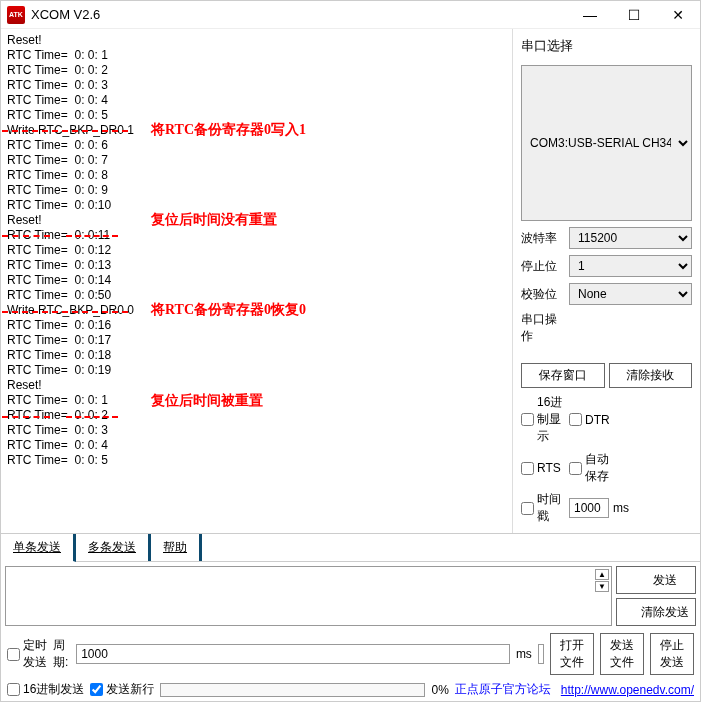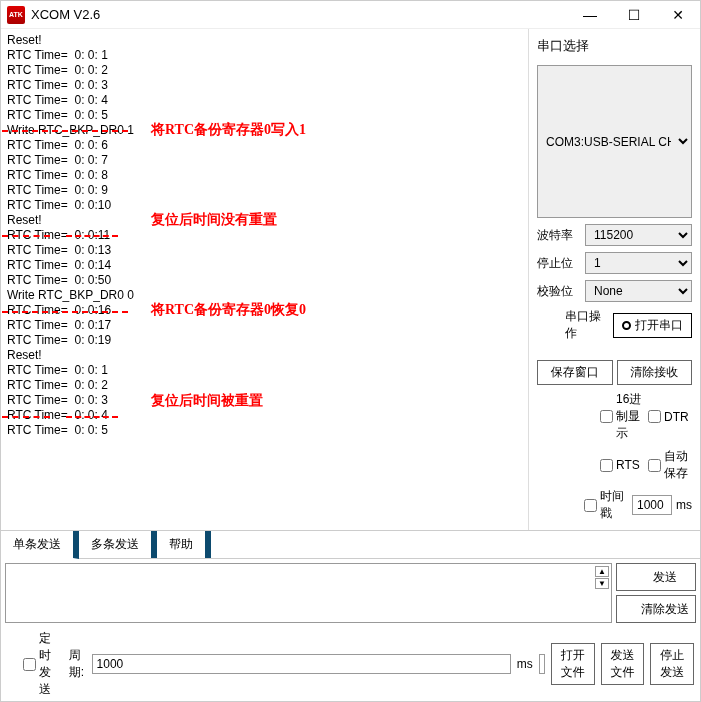--- a/index.html
+++ b/index.html
@@ -6,43 +6,43 @@
 body { width: 701px; height: 702px; background: #fff; border: 1px solid #ccc; display: flex; flex-direction: column; }
 .titlebar { height: 28px; display: flex; align-items: center; padding-left: 6px; border-bottom: 1px solid #eee; }
 .logo { width: 18px; height: 18px; background: linear-gradient(#d00,#a00); border-radius: 2px; margin-right: 6px; font-size: 7px; color: #fff; display: flex; align-items: center; justify-content: center; font-weight: bold; }
 .title { flex: 1; font-size: 13px; }
 .winbtn { width: 44px; height: 28px; display: flex; align-items: center; justify-content: center; font-size: 14px; }
 .mainrow { flex: 1; display: flex; overflow: hidden; }
 .terminal { flex: 1; background: #fff; padding: 4px 6px; font-family: "Courier New", monospace; font-size: 12px; line-height: 15px; overflow: hidden; position: relative; }
 .terminal .line { white-space: pre; position: relative; }
 .mark { position: absolute; border-bottom: 2px dashed #f00; height: 2px; pointer-events: none; }
 .annot { position: absolute; color: #f00; font-size: 14px; font-weight: bold; font-family: "Microsoft YaHei"; }
-.sidebar { width: 172px; border-left: 1px solid #ddd; padding: 8px; display: flex; flex-direction: column; gap: 6px; }
+.sidebar { width: 188px; border-left: 1px solid #ddd; padding: 8px; display: flex; flex-direction: column; gap: 6px; }
 .group-title { font-size: 13px; margin-bottom: 4px; }
-.row { display: flex; align-items: center; gap: 4px; justify-content: flex-end; }
+.row { display: flex; align-items: center; gap: 4px; }
 .row label { width: 44px; }
 select, input[type=text] { border: 1px solid #999; padding: 2px 4px; font-size: 12px; width: 100%; }
 .combo { flex: 1; }
 .btn { border: 1px solid #666; background: #fff; padding: 3px 6px; font-size: 12px; cursor: pointer; }
 .btn-open { border: 1px solid #000; display: flex; align-items: center; gap: 4px; padding: 3px 8px; cursor: pointer; }
 .dot { width: 9px; height: 9px; border-radius: 50%; border: 2px solid #000; }
 .twobtn { display: flex; gap: 4px; justify-content: space-between; }
 .twobtn .btn { flex: 1; }
 .chk { display: flex; align-items: center; gap: 3px; }
 .tabs { display: flex; border-top: 1px solid #ccc; border-bottom: 1px solid #ccc; }
-.tab { padding: 5px 12px; border-right: 6px solid #0c4a6e; cursor: pointer; }
+.tab { padding: 5px 12px; border-right: 3px solid #0c4a6e; cursor: pointer; text-decoration: underline; }
 .tab.active { background: #fff; border-bottom: 1px solid #fff; margin-bottom: -1px; }
 .bottompanel { display: flex; flex-direction: column; }
 .sendarea { display: flex; padding: 4px; gap: 4px; }
 .textbox { flex: 1; border: 1px solid #999; height: 60px; position: relative; background:#fff; }
 .updown { position: absolute; right: 2px; top: 2px; display: flex; flex-direction: column; gap: 1px; }
 .updown span { font-size: 8px; border: 1px solid #999; width: 14px; text-align: center; cursor: pointer; }
 .sendbtns { display: flex; flex-direction: column; gap: 4px; width: 80px; }
 .sendbtns .btn { flex: 1; padding-left: 24px; }
-.row2 { display: flex; align-items: center; padding: 3px 6px; gap: 6px; margin-left: 16px; }
+.row2 { display: flex; align-items: center; padding: 3px 6px; gap: 6px; }
 .small-input { width: 50px; border: 1px solid #999; padding: 1px 3px; }
 .progress { flex: 1; height: 14px; border: 1px solid #999; background: #f8f8f8; }
 .link { color: #00f; text-decoration: underline; margin-left: 4px; }
 </style>
 </head>
 <body>
 
 <div class="titlebar">
   <div class="logo">ATK</div>
   <div class="title">XCOM V2.6</div>
@@ -60,26 +60,28 @@
       <div class="line">RTC Time=  0: 0: 4</div>
       <div class="line">RTC Time=  0: 0: 5</div>
       <div class="line">Write RTC_BKP_DR0 1</div>
       <div class="line">RTC Time=  0: 0: 6</div>
       <div class="line">RTC Time=  0: 0: 7</div>
       <div class="line">RTC Time=  0: 0: 8</div>
       <div class="line">RTC Time=  0: 0: 9</div>
       <div class="line">RTC Time=  0: 0:10</div>
       <div class="line">Reset!</div>
       <div class="line">RTC Time=  0: 0:11</div>
+      <div class="line">RTC Time=  0: 0:12</div>
       <div class="line">RTC Time=  0: 0:13</div>
       <div class="line">RTC Time=  0: 0:14</div>
       <div class="line">RTC Time=  0: 0:50</div>
       <div class="line">Write RTC_BKP_DR0 0</div>
       <div class="line">RTC Time=  0: 0:16</div>
       <div class="line">RTC Time=  0: 0:17</div>
+      <div class="line">RTC Time=  0: 0:18</div>
       <div class="line">RTC Time=  0: 0:19</div>
       <div class="line">Reset!</div>
       <div class="line">RTC Time=  0: 0: 1</div>
       <div class="line">RTC Time=  0: 0: 2</div>
       <div class="line">RTC Time=  0: 0: 3</div>
       <div class="line">RTC Time=  0: 0: 4</div>
       <div class="line">RTC Time=  0: 0: 5</div>
       <div class="mark" style="top: 101px; left: 1px; width: 126px;"></div>
       <div class="mark" style="top: 206px; left: 1px; width: 48px;"></div>
       <div class="mark" style="top: 206px; left: 65px; width: 52px;"></div>
@@ -101,24 +103,20 @@
     <div class="row">
         <label>停止位</label>
         <select class="combo"><option>1</option></select>
       </div>
     <div class="row">
         <label>校验位</label>
         <select class="combo"><option>None</option></select>
       </div>
     <div class="row">
         <label>串口操作</label>
-        <div class="btn-open">
-          <span class="dot"></span>
-          <span>打开串口</span>
-        </div>
       </div>
     <div style="height:6px"></div>
     <div class="twobtn">
       <button class="btn">保存窗口</button>
       <button class="btn">清除接收</button>
     </div>
     <div class="row">
       <label class="chk">
           <input type="checkbox" style="">
           <span>16进制显示</span>
@@ -173,13 +171,27 @@
         <span>定时发送</span>
       </label>
     <span>周期:</span>
     <input type="text" class="small-input" value="1000" style="">
     <span>ms</span>
     <input type="text" style="flex: 1 1 0%; border: 1px solid rgb(153, 153, 153); padding: 2px;">
     <button class="btn">打开文件</button>
     <button class="btn">发送文件</button>
     <button class="btn">停止发送</button>
   </div>
+  <div class="row2">
+    <label class="chk">
+        <input type="checkbox" style="">
+        <span>16进制发送</span>
+      </label>
+    <label class="chk">
+        <input type="checkbox" checked="" style="">
+        <span>发送新行</span>
+      </label>
+    <div class="progress"></div>
+    <span>0%</span>
+    <span style="color:#00f">正点原子官方论坛</span>
+      <a class="link">http://www.openedv.com/</a>
+  </div>
 </div>
 
 </body></html>

